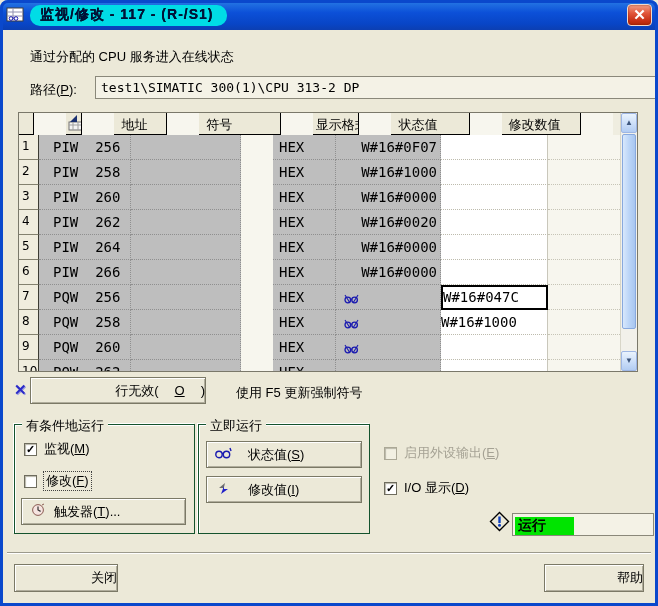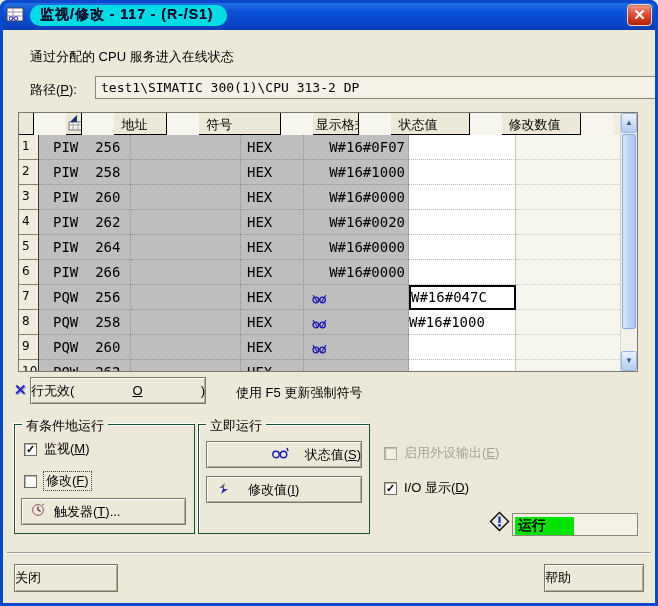--- a/index.html
+++ b/index.html
@@ -40,71 +40,71 @@
   .hfill { flex:1; border-right:none; border-bottom:none; background:#EFEDE0; margin-right:17px; }
   .tbody { position:absolute; left:0; top:22px; right:17px; bottom:0; overflow:hidden; }
   .trow { display:flex; height:25px; }
   .c { overflow:hidden; white-space:pre; font-family:"DejaVu Sans Mono",monospace; font-size:14px; }
   .cnum { width:20px; background:#F0EDDE; border-right:1px solid #3C3C34;
     border-bottom:1px solid #83816F; font-family:"DejaVu Sans",sans-serif; font-size:12px;
     padding:4px 0 0 3px; color:#000; }
   .gray { background:#BEBEBE; border-right:1px dotted #8F8F8F; border-bottom:1px dotted #8F8F8F; }
   .caddr { width:92px; padding:4px 0 0 14px; }
   .csym  { width:110px; }
-  .cfmt  { width:63px; padding:4px 0 0 6px; }
+  .cfmt  { width:63px; padding:4px 0 0 6px;margin-left:32px; }
   .cstat { width:105px; text-align:right; padding:4px 3px 0 0; position:relative; }
   .cstat .glasses { position:absolute; left:8px; top:6px; }
   .cmod  { width:107px; background:#fff; border-right:1px solid #C9C7BB;
            border-bottom:1px dotted #BDBBAD; text-align:left; padding:4px 5px 0 0; }
   .cmod.sel { border:2px solid #000; padding:2px 4px 0 0; }
   .cfill { flex:1; background:#F7F6EE; border-bottom:1px dotted #C6C4B6; }
   
   .vscroll { position:absolute; right:0; top:0; width:17px; height:258px; background:#F2F1EA;
     border-left:1px solid #D8D6C8; display:flex; flex-direction:column; }
   .sb-btn { height:20px; background:linear-gradient(180deg,#EAF3FD,#C8DCF8 60%,#B2CCF2);
     border:1px solid #9EB6E4; border-radius:2px; color:#3E577E; font-size:8px;
     text-align:center; line-height:18px; }
   .sb-thumb { height:195px; margin:1px 1px; background:linear-gradient(90deg,#D8E8FC,#BBD5F8 50%,#A8C6F0);
     border:1px solid #88A9DE; border-radius:2px; }
   .sb-down { margin-top:auto; }
   
   .x-icon { position:absolute; left:14px; top:381px; color:#2B2BC8; font-weight:bold;
     font-size:15px; text-shadow:1px 1px 0 #9a9aE0; }
   .btn { background:#ECE9D8; border:1px solid #7B7966;
     box-shadow:inset 1px 1px 0 #FFFFFF, inset -1px -1px 0 #B0AD9C; font-size:13px; color:#000;
-    display:flex; align-items:center; justify-content:space-between; cursor:pointer;
-    font-family:"Liberation Sans",sans-serif; }
+    display:flex; align-items:center; justify-content:flex-end; cursor:pointer;
+    font-family:"Liberation Sans",sans-serif;gap:16px; }
   .btn-rowinvalid { position:absolute; left:30px; top:377px; width:176px; height:27px; }
   .hint { position:absolute; left:236px; top:384px; font-size:13px; color:#000; }
   
   .groupbox { position:absolute; border:1px solid #14532d; box-shadow:1px 1px 0 #FFFFFF inset,
     -1px -1px 0 #FFFFFF; }
   .gb1 { left:14px; top:424px; width:181px; height:110px; }
   .gb2 { left:198px; top:424px; width:172px; height:110px; }
   .gb-legend { position:absolute; top:-8px; left:7px; background:#ECE9D8; padding:0 4px;
     font-size:13px; color:#000; }
   .checkrow { position:absolute; display:flex; align-items:center; gap:7px; font-size:13px; }
   .checkbox { width:13px; height:13px; background:#fff; border:1px solid #6E6C5E;
     box-shadow:inset 1px 1px 1px #B8B6A8; font-size:11px; font-weight:bold; line-height:11px;
     text-align:center; color:#000; }
   .checkbox.off { color:transparent; }
   .checkbox.dis { border-color:#ABA896; background:#F2F0E2; }
   .focus-rect { outline:1px dotted #404040; padding:0 2px; }
   .dis-label { color:#A5A294; }
   .btn-trigger { position:absolute; left:21px; top:498px; width:165px; height:27px;
     justify-content:flex-start; padding-left:9px; gap:8px; }
   .btn-statusval { position:absolute; left:206px; top:441px; width:156px; height:27px;
-    justify-content:flex-end; padding-left:8px; gap:16px; }
+    justify-content:flex-start; padding-left:8px; gap:16px; }
   .btn-modifyval { position:absolute; left:206px; top:476px; width:156px; height:27px;
     justify-content:flex-start; padding-left:8px; gap:16px; }
   .chk-epo { left:384px; top:444px; }
   .chk-io  { left:384px; top:479px; }
   
   .diamond-icon { position:absolute; left:489px; top:511px; }
-  .run-field { position:absolute; left:512px; top:513px; width:126px; height:23px;
+  .run-field { position:absolute; left:512px; top:513px; width:142px; height:23px;
     background:#F4F2E6; border:1px solid #8A887A; padding:2px; overflow:hidden; }
   .run-text { display:inline-block; background:#00E400; color:#000; font-weight:bold;
     font-size:14px; padding:0 28px 2px 3px; white-space:pre; }
   
   .separator { position:absolute; left:7px; right:7px; top:552px; height:2px;
     border-top:1px solid #9C9A8C; border-bottom:1px solid #FFFFFF; }
   .btn-close-dlg { position:absolute; left:14px; top:564px; width:104px; height:28px; }
   .btn-help { position:absolute; left:544px; top:564px; width:100px; height:28px; }
 </style>
 </head>

